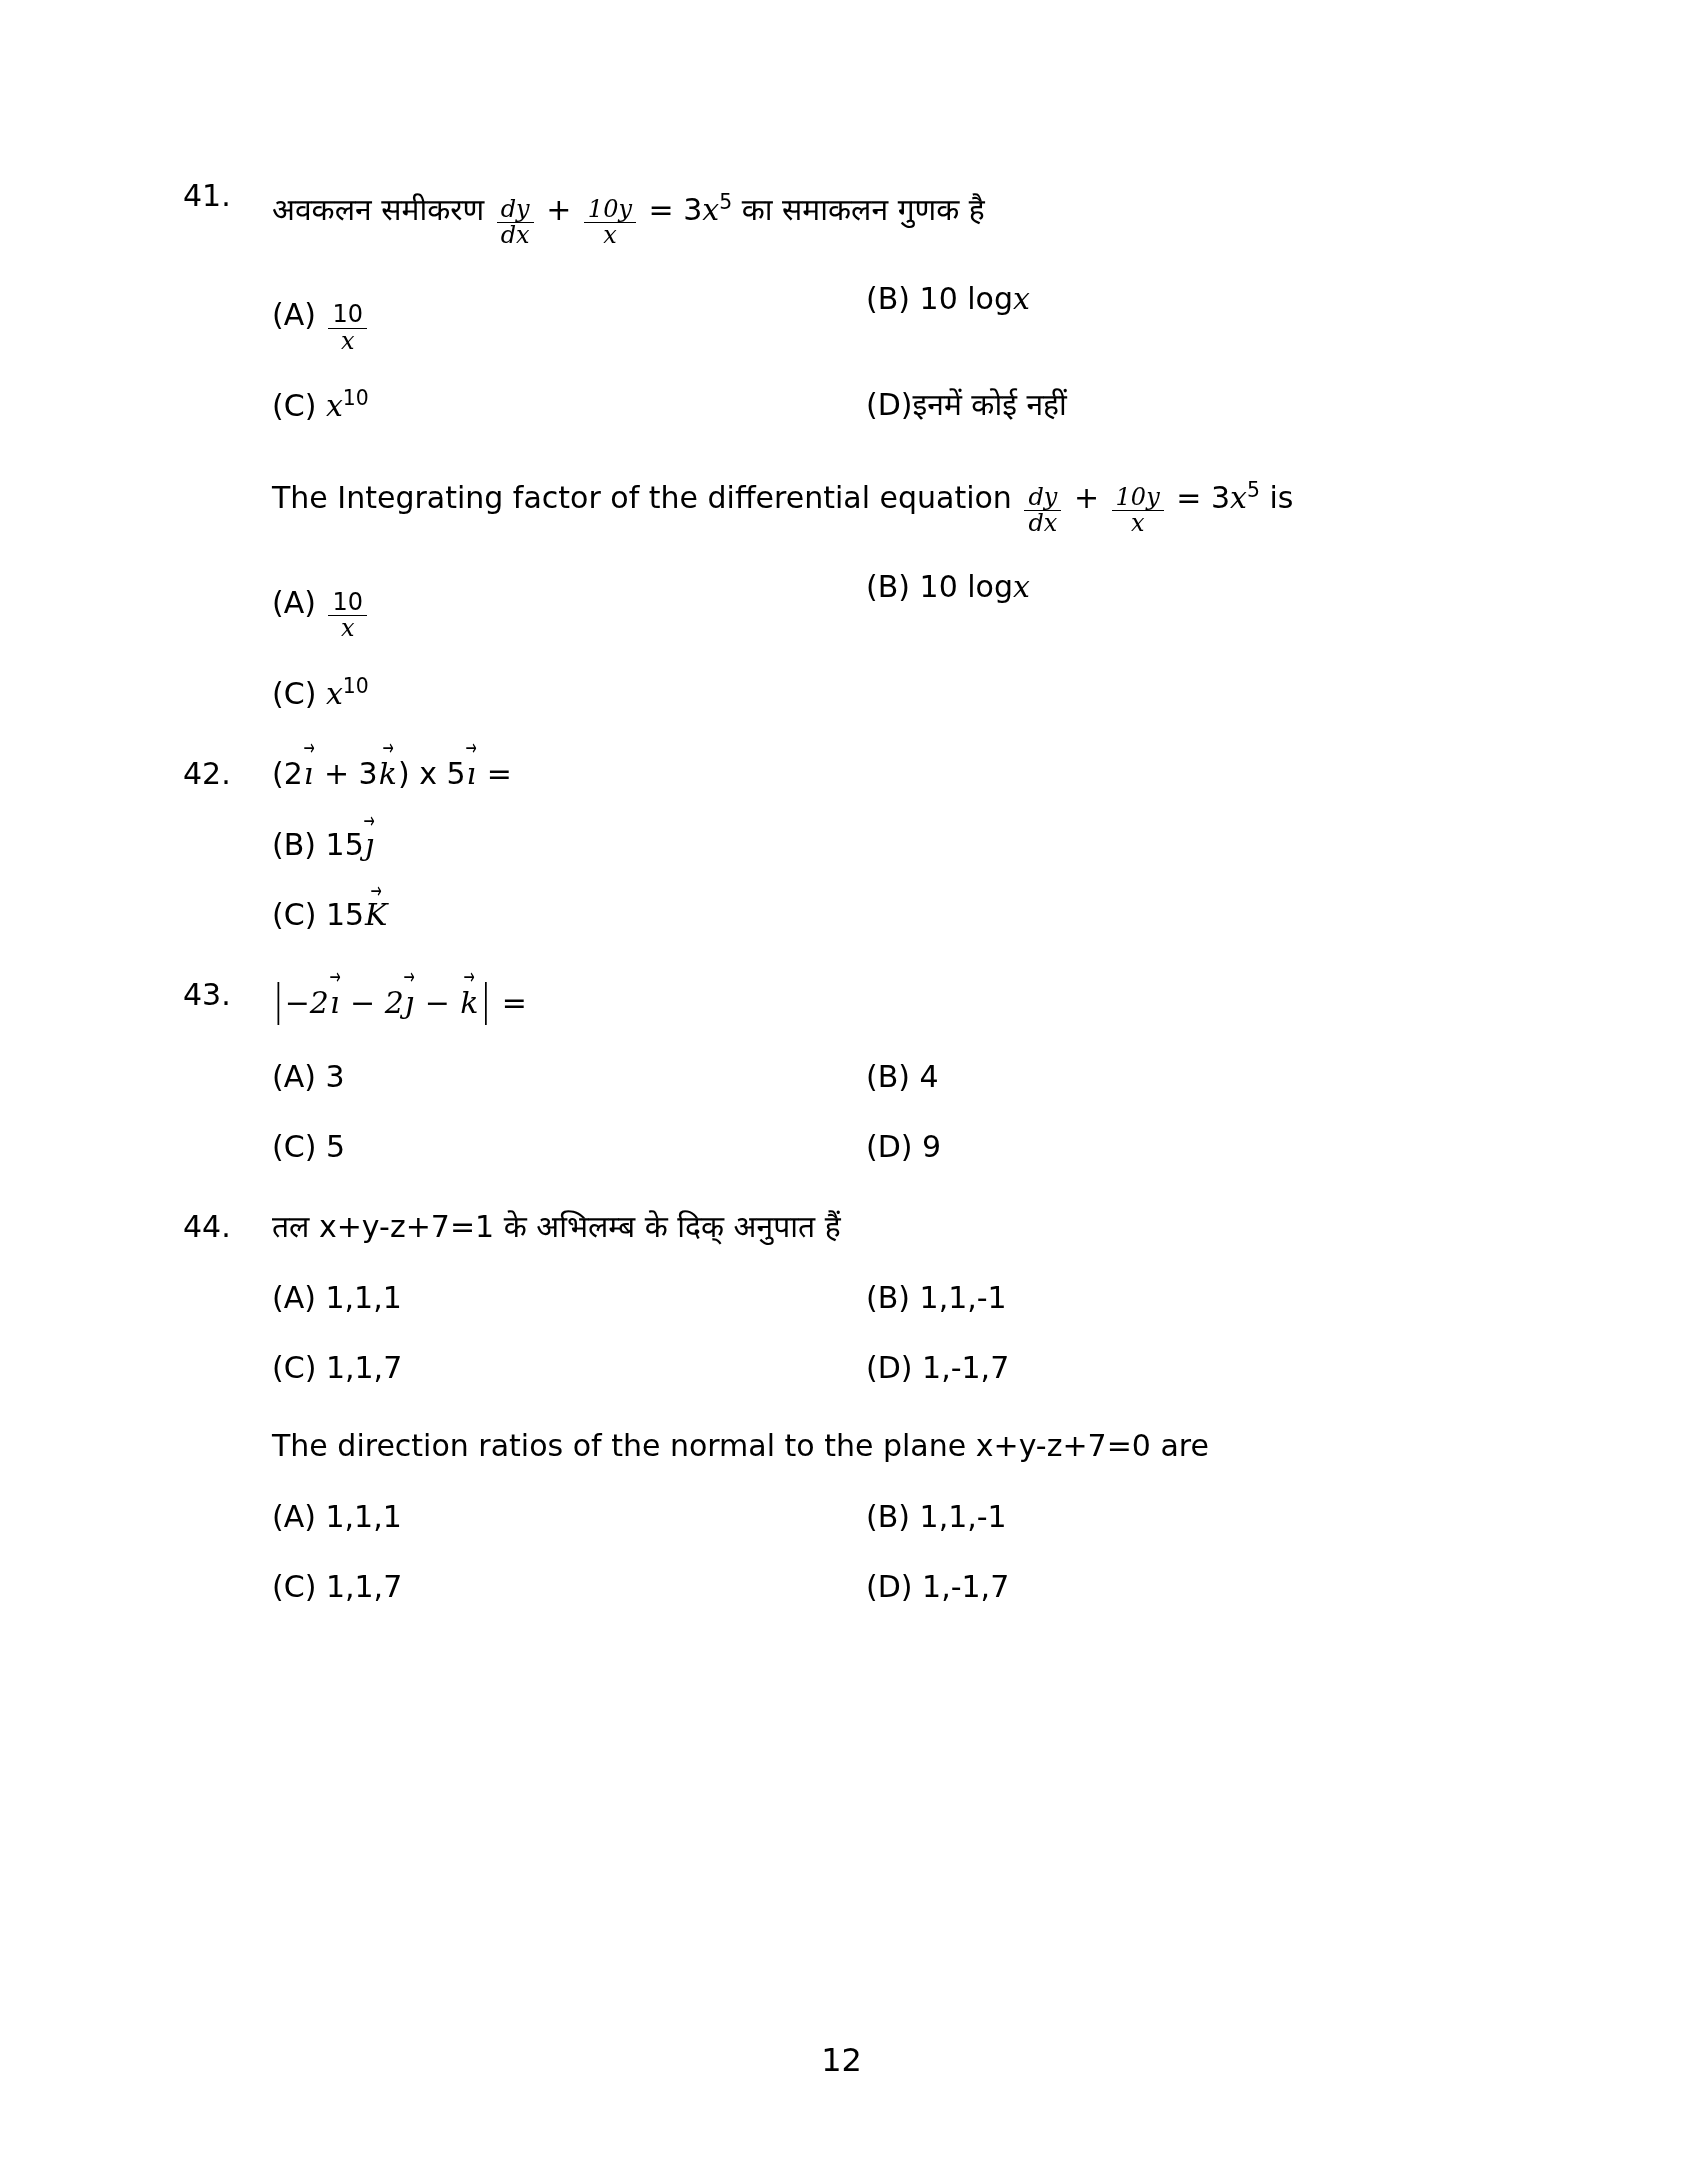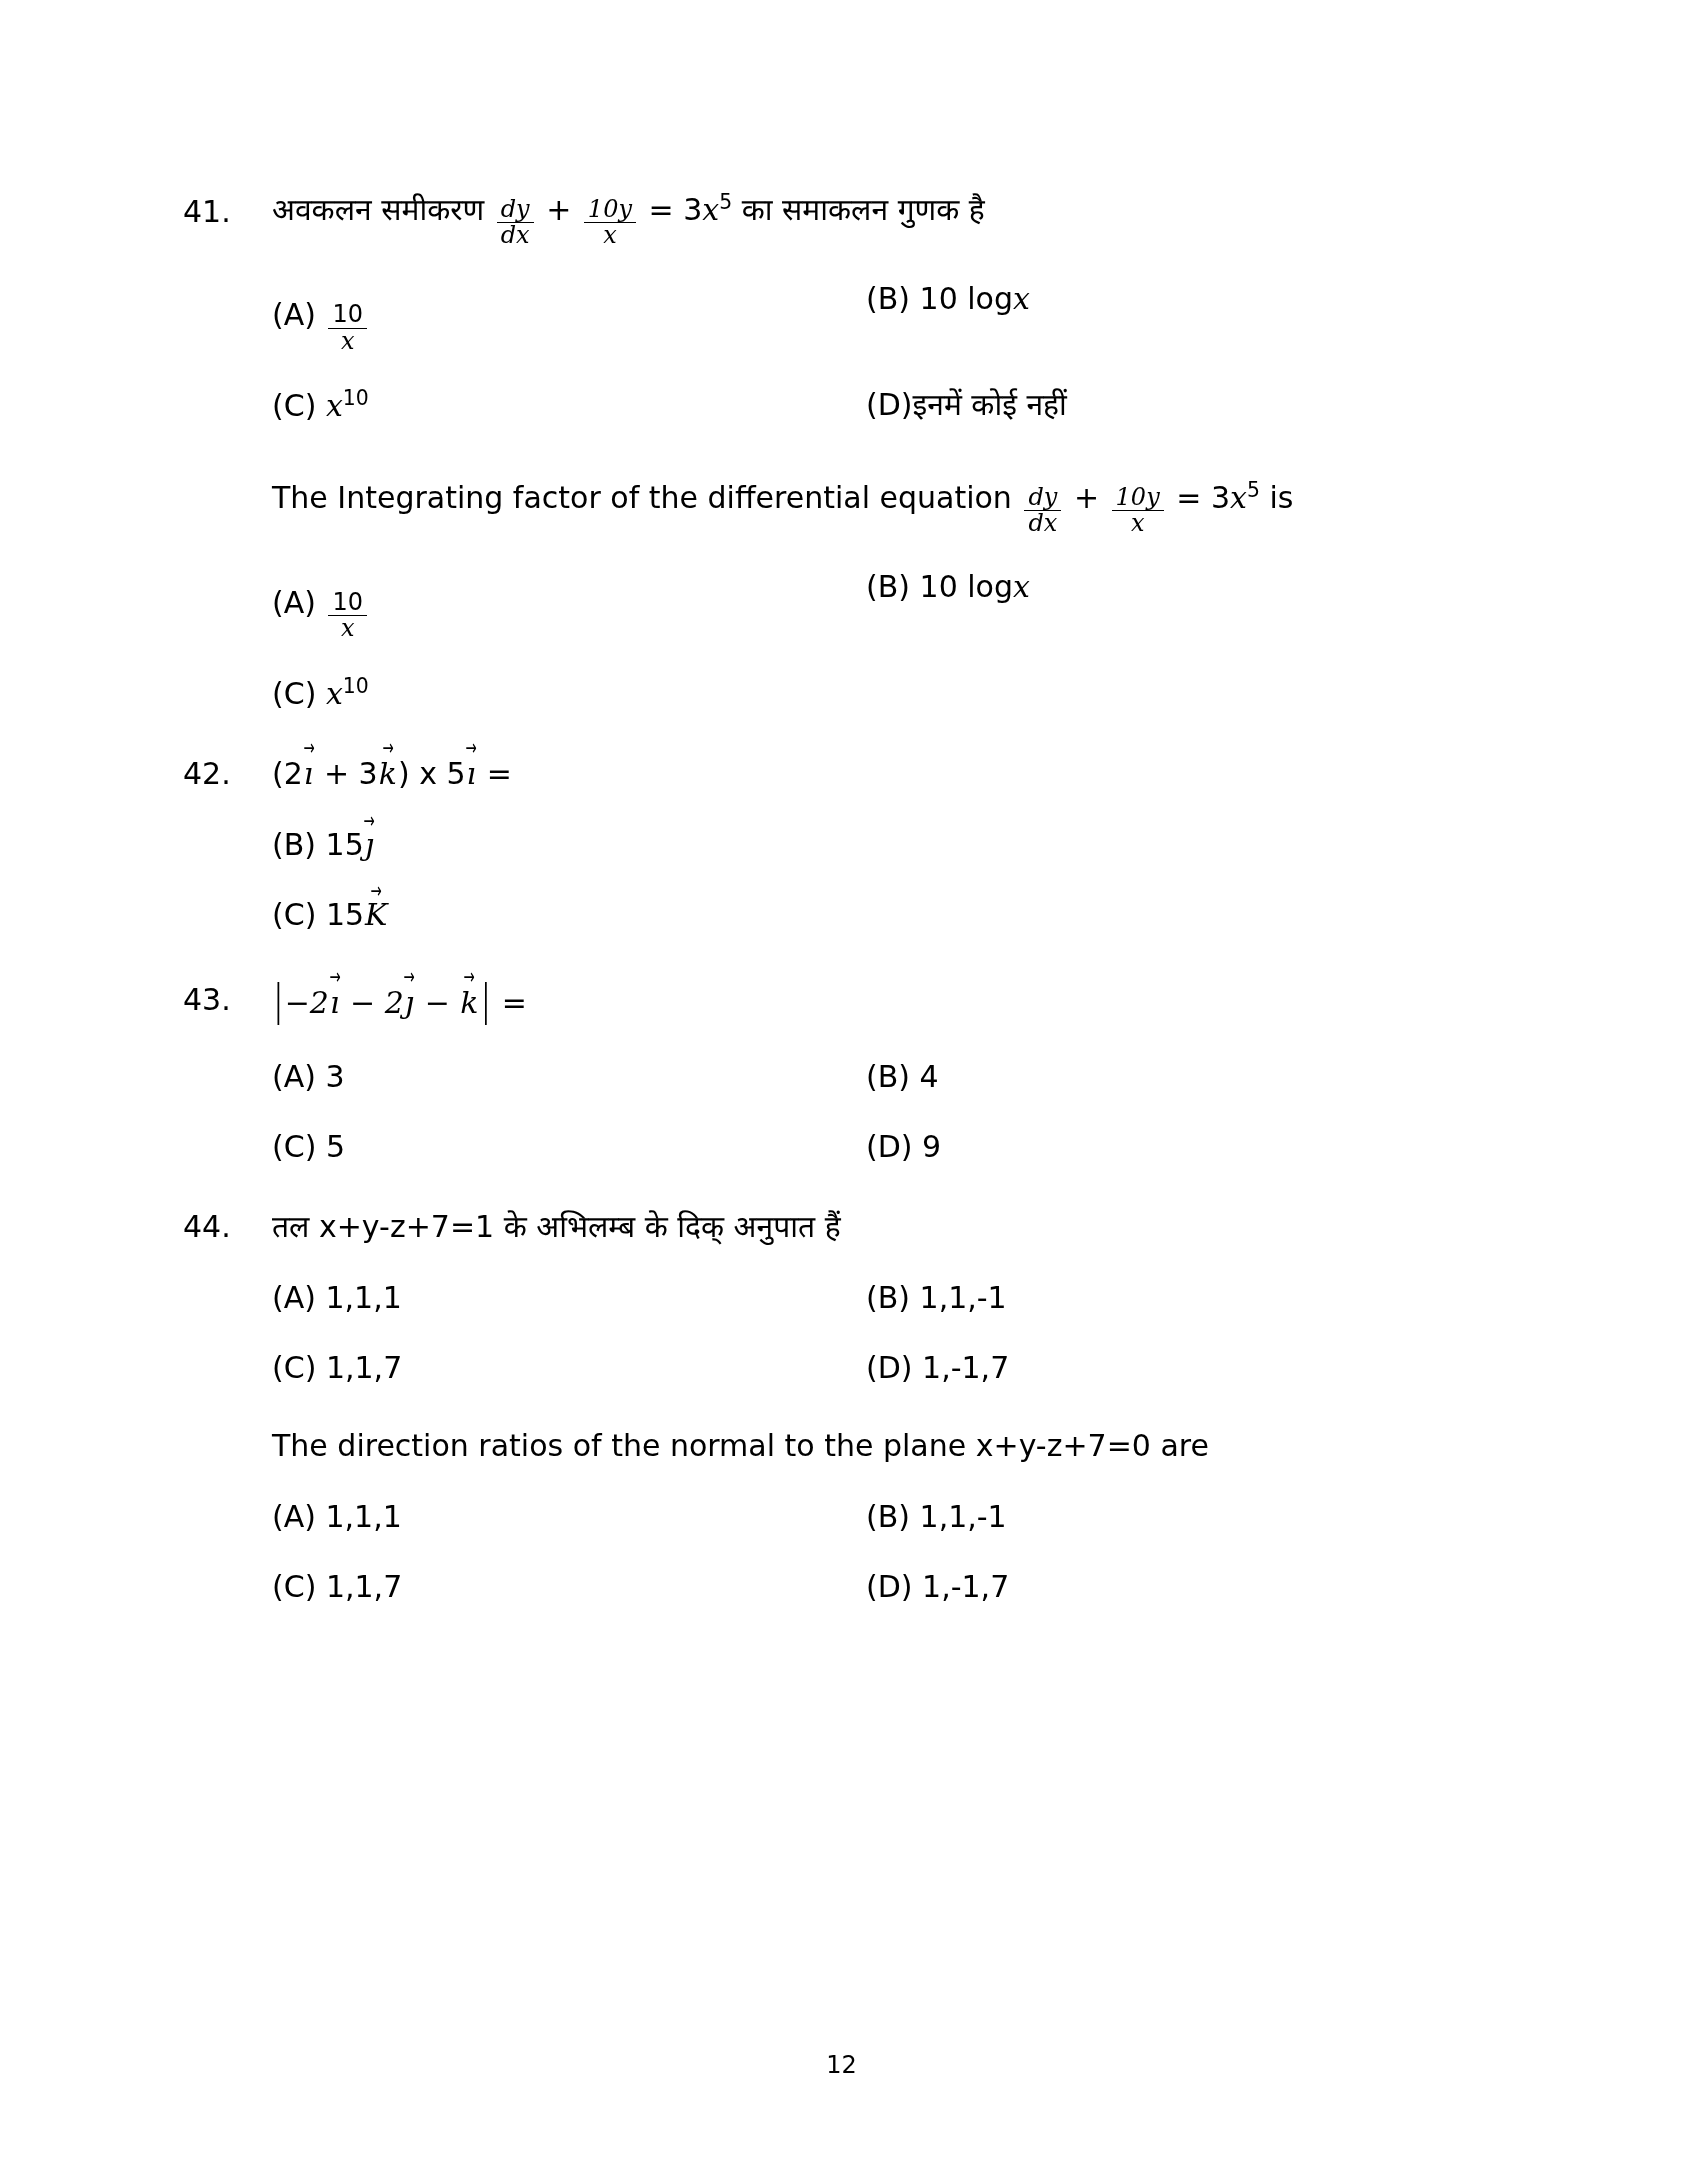--- a/index.html
+++ b/index.html
@@ -19,21 +19,21 @@
     width: 1683px;
     height: 2178px;
     box-sizing: border-box;
     padding: 173px 208px 0 183px;
   }
   .q-block {
     margin-bottom: 10px;
   }
   .q-head {
     display: flex;
-    align-items: center;
+    align-items: flex-start;
     font-size: 30px;
     line-height: 1.5;
   }
   .q-num {
     width: 89px;
     flex: 0 0 89px;
     font-size: 30px;
   }
   .q-text {
     flex: 1 1 auto;
@@ -123,21 +123,21 @@
     display: inline-block;
     transform: scaleY(1.15);
     font-family: "DejaVu Sans", sans-serif;
   }
   .pagenum {
     position: absolute;
     left: 0;
     right: 0;
     bottom: 99px;
     text-align: center;
-    font-size: 24px;
+    font-size: 32px;
     font-family: "DejaVu Sans", sans-serif;
   }
 </style>
 </head>
 <body>
 
 <div class="page">
 
   <div class="q-block">
     <div class="q-head">

